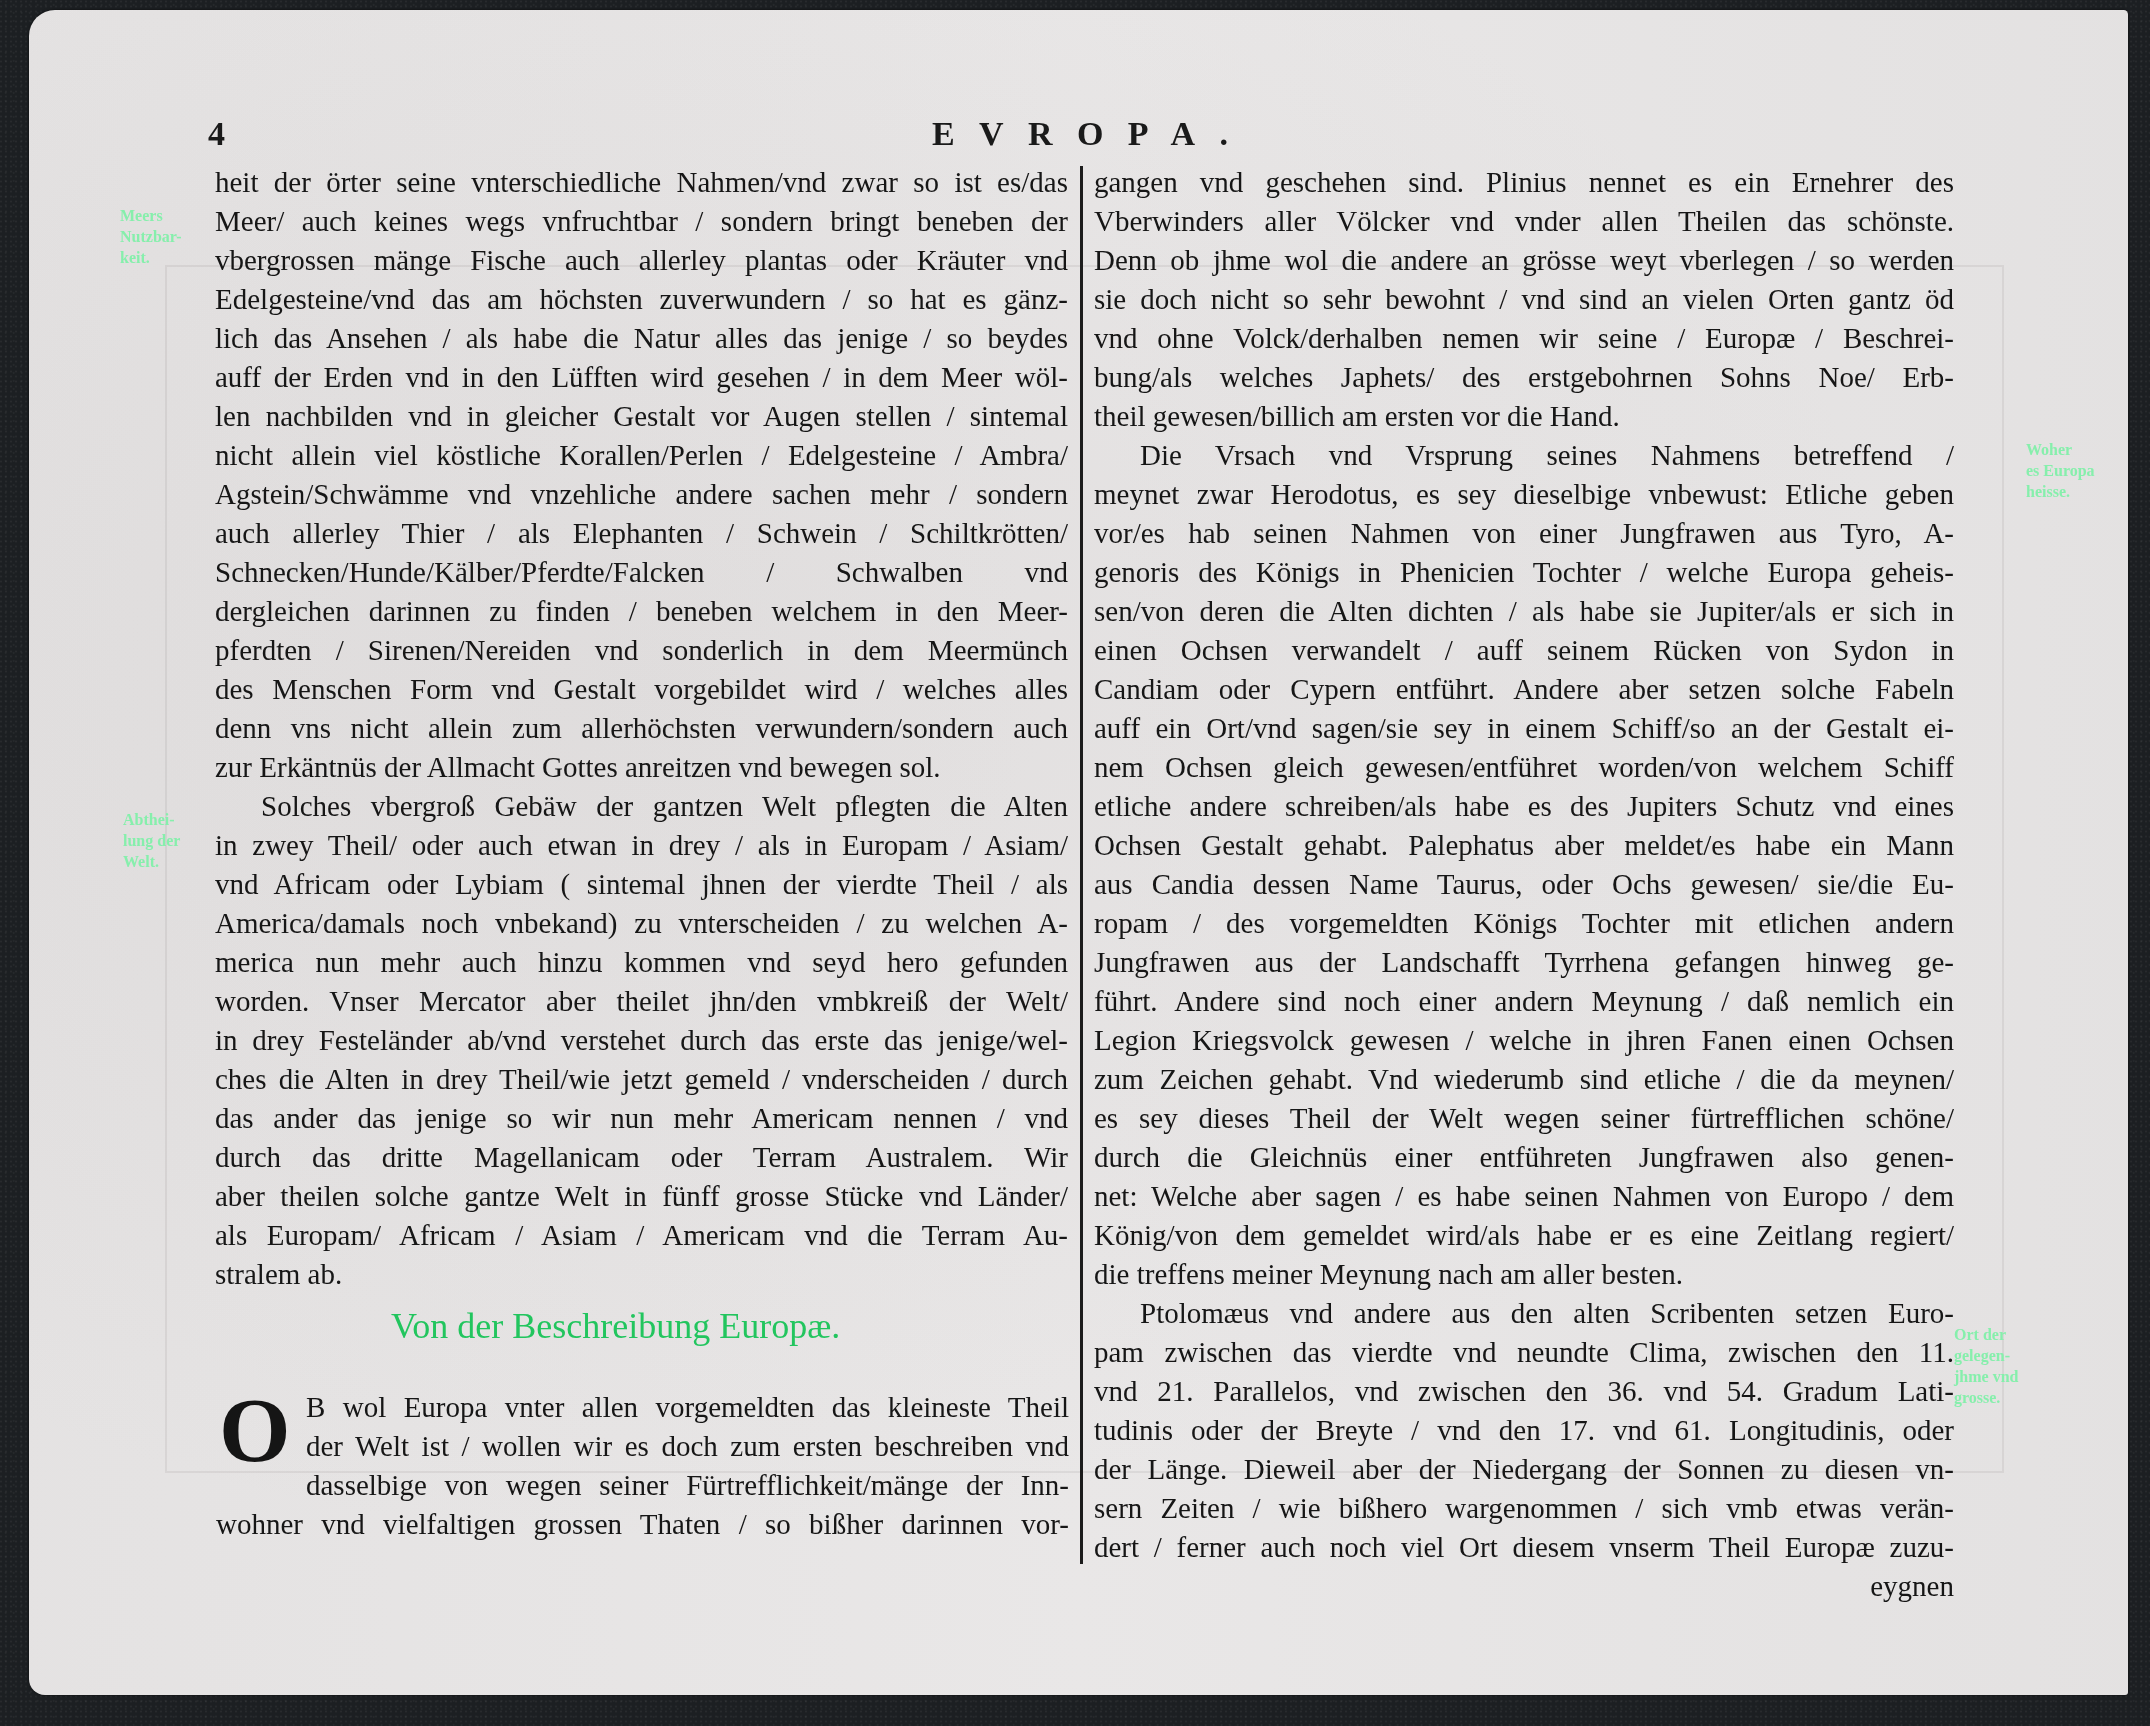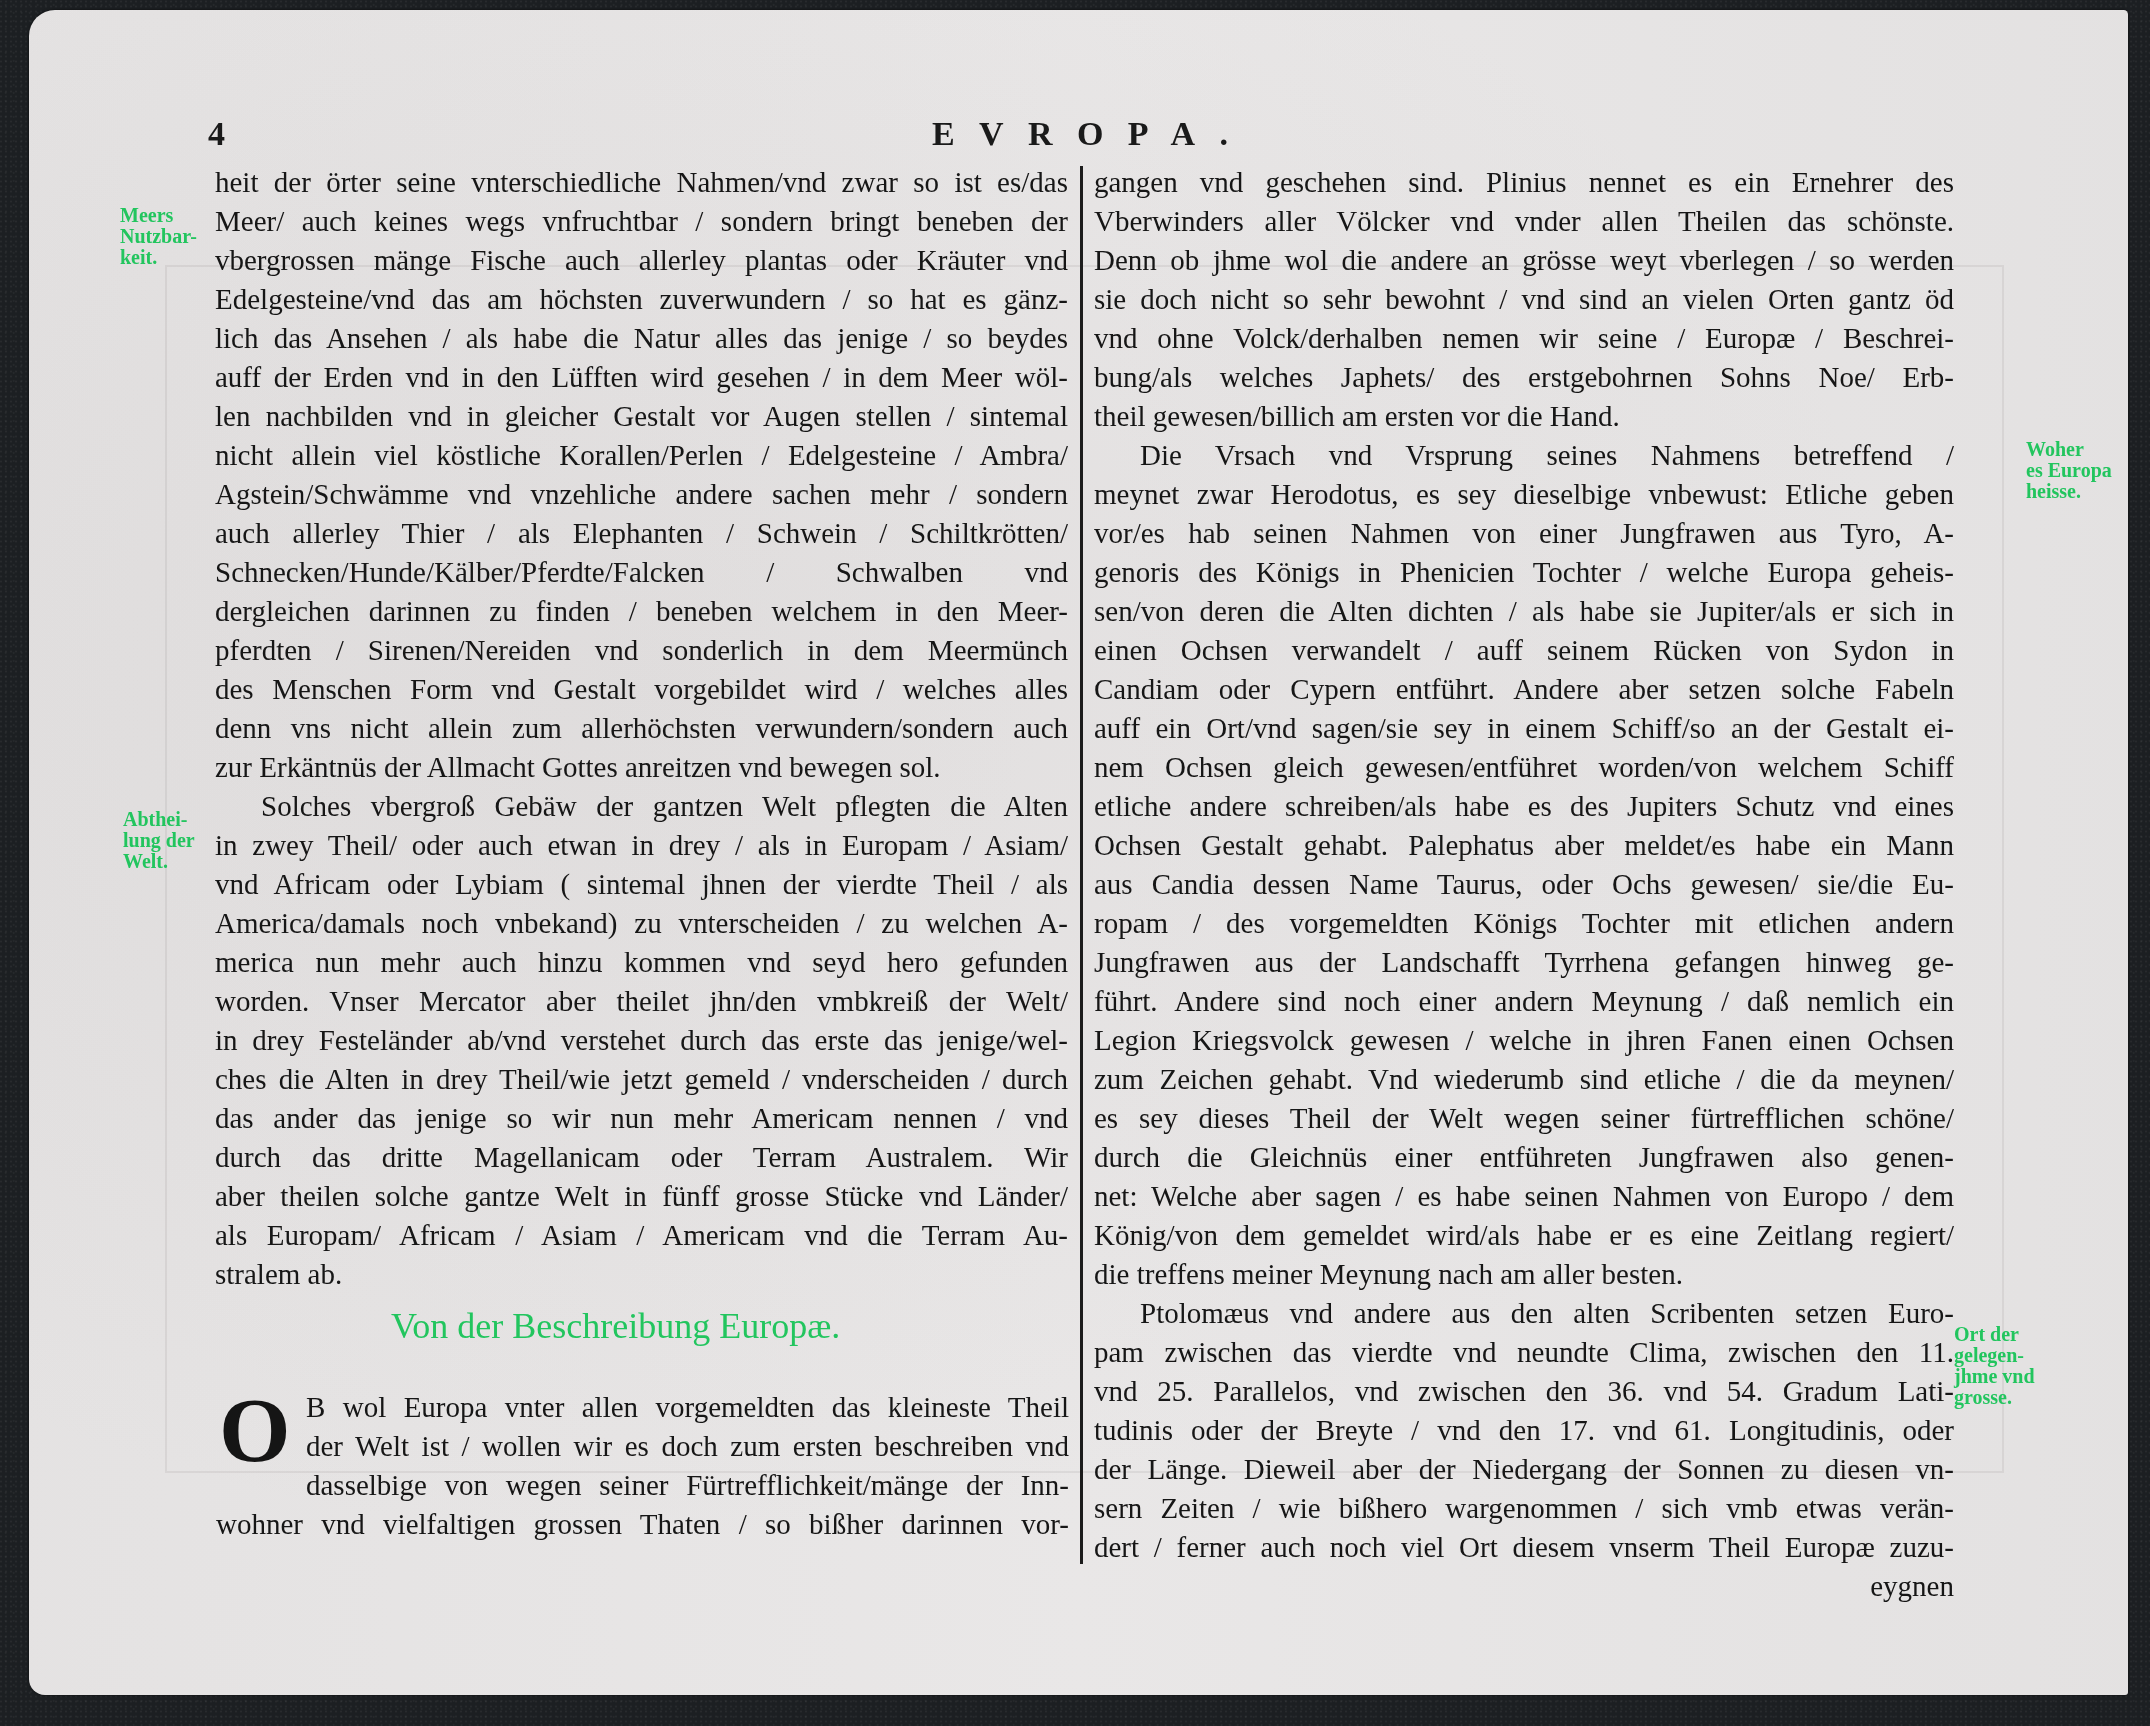--- a/index.html
+++ b/index.html
@@ -54,22 +54,22 @@
     position: absolute; left: 391px; top: 1305px; font-size: 36px; color: #22c55e;
     font-family: "Liberation Serif", serif;
   }
   .para2 { position: absolute; left: 216px; top: 1388px; width: 853px; }
   .dropcap {
     position: absolute; left: 219px; top: 1391px; font-size: 92px; line-height: 79px;
     font-family: "Liberation Serif", serif; font-weight: bold; color: #151515;
   }
   .para2 .line.dc { padding-left: 90px; }
   .margin-note {
-    position: absolute; font-family: "Liberation Serif", serif; font-size: 20px; line-height: 21px;
-    color: #22c55e; font-weight: bold;
+    position: absolute; font-family: "Liberation Serif", serif; font-size: 16px; line-height: 21px;
+    color: #86efac; font-weight: bold;
   }
 </style>
 </head>
 <body>
 
 <div class="paper"></div>
 <div class="ghost-frame"></div>
 
 <div class="abs pageno">4</div>
 <div class="abs running-head">EVROPA.</div>
@@ -166,20 +166,20 @@
   <div class="line">führt.  Andere sind noch einer andern Meynung / daß nemlich ein</div>
   <div class="line">Legion Kriegsvolck gewesen / welche in jhren Fanen einen Ochsen</div>
   <div class="line">zum Zeichen gehabt.  Vnd wiederumb sind etliche / die da meynen/</div>
   <div class="line">es sey dieses Theil der Welt wegen seiner  fürtrefflichen  schöne/</div>
   <div class="line">durch die Gleichnüs einer entführeten Jungfrawen  also genen-</div>
   <div class="line">net: Welche aber sagen / es habe seinen Nahmen von Europo / dem</div>
   <div class="line">König/von dem gemeldet wird/als habe er es eine Zeitlang regiert/</div>
   <div class="line last">die treffens meiner Meynung nach am aller besten.</div>
   <div class="line indent">Ptolomæus vnd andere aus den alten Scribenten setzen Euro-</div>
   <div class="line">pam zwischen das vierdte vnd neundte Clima,  zwischen den 11.</div>
-  <div class="line">vnd 25. Parallelos,  vnd zwischen den 36. vnd 54. Gradum Lati-</div>
+  <div class="line">vnd 21. Parallelos,  vnd zwischen den 36. vnd 54. Gradum Lati-</div>
   <div class="line">tudinis oder der Breyte / vnd den 17. vnd 61. Longitudinis, oder</div>
   <div class="line">der Länge. Dieweil aber der Niedergang der Sonnen zu diesen vn-</div>
   <div class="line">sern Zeiten /  wie bißhero wargenommen /  sich vmb etwas verän-</div>
   <div class="line">dert / ferner auch noch viel Ort diesem vnserm Theil Europæ zuzu-</div>
   <div class="line right">eygnen</div>
 </div>
 
 
 </body></html>

